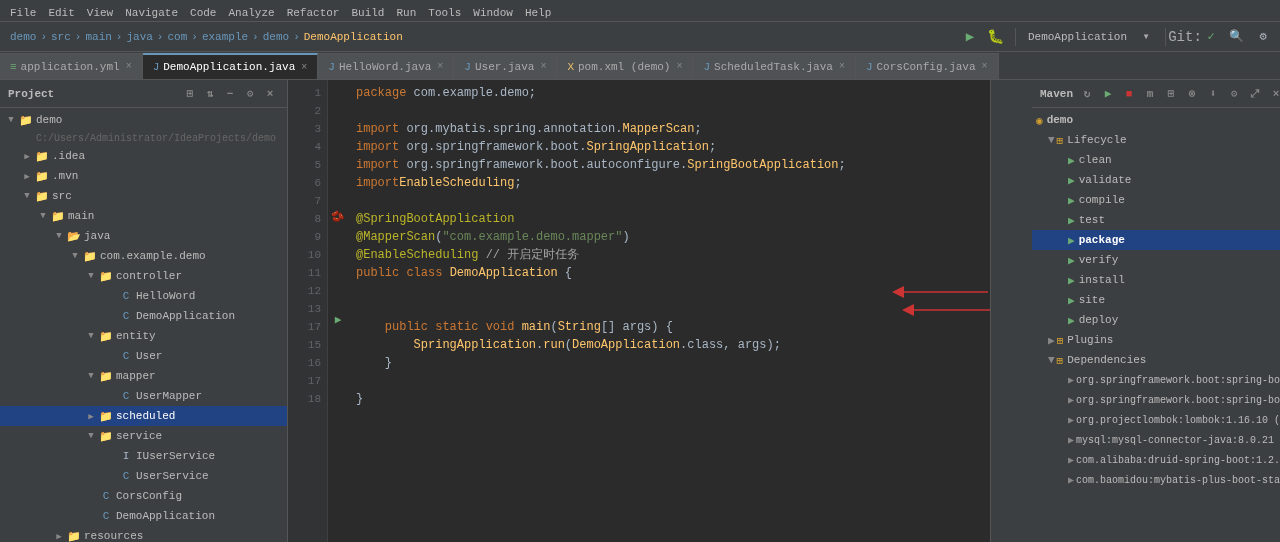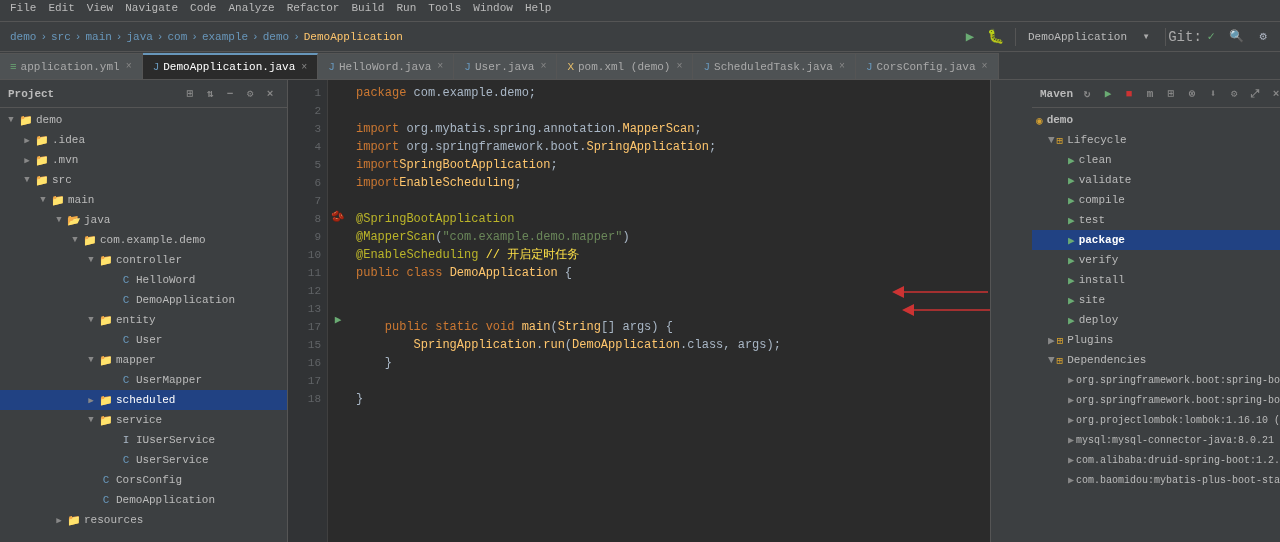--- a/index.html
+++ b/index.html
@@ -3,21 +3,21 @@
   <meta charset="utf-8">
   <style>
     * { box-sizing: border-box; margin: 0; padding: 0; }
     body { font-family: 'Courier New', monospace; font-size: 12px; background: #2b2b2b; color: #a9b7c6; overflow: hidden; }
     
     
     .menu-bar {
       height: 22px;
       background: #3c3f41;
       display: flex;
-      align-items: flex-start;
+      align-items: flex-end;
       padding: 0 4px;
       border-bottom: 1px solid #555;
       font-size: 11px;
       color: #bbbbbb;
     }
     .menu-item {
       padding: 2px 6px;
       cursor: pointer;
       white-space: nowrap;
     }
@@ -152,21 +152,21 @@
       padding: 4px 8px;
       overflow: auto;
       line-height: 18px;
       font-size: 12px;
     }
     .code-line { display: flex; align-items: center; min-height: 18px; white-space: pre; }
     .kw { color: #cc7832; }
     .ann { color: #bbb529; }
     .str { color: #6a8759; }
     .cls { color: #ffc66d; }
-    .cmt { color: #fde047; }
+    .cmt { color: #a3a3a3; }
     .method { color: #ffc66d; }
     .gutter-icon { width: 16px; text-align: center; font-size: 11px; color: #6aab73; cursor: pointer; margin-right: 2px; }
     
     
     .maven-panel {
       width: 290px;
       min-width: 290px;
       background: #3c3f41;
       border-left: 1px solid #555;
       display: flex;
@@ -308,20 +308,23 @@
         <div class="project-toolbar-btn">⚙</div>
         <div class="project-toolbar-btn">×</div>
       </div>
     </div>
     <div class="tree">
 
       <div class="tree-item" style="padding-left:4px">
         <div class="tree-arrow">▼</div>
         <div class="tree-icon icon-folder">📁</div>
         <span>demo</span>
+      </div>
+      <div class="tree-item" style="padding-left:36px;font-size:10px;color:#666;height:16px">
+        C:/Users/Administrator/IdeaProjects/demo
       </div>
 
       <div class="tree-item" style="padding-left:20px">
         <div class="tree-arrow">▶</div>
         <div class="tree-icon icon-folder">📁</div>
         <span>.idea</span>
       </div>
 
       <div class="tree-item" style="padding-left:20px">
         <div class="tree-arrow">▶</div>
@@ -493,21 +496,21 @@
 
         <div class="code-line">
           <span class="kw">import</span><span> org.mybatis.spring.annotation.</span><span class="cls">MapperScan</span><span>;</span>
         </div>
 
         <div class="code-line">
           <span class="kw">import</span><span> org.springframework.boot.</span><span class="cls">SpringApplication</span><span>;</span>
         </div>
 
         <div class="code-line">
-          <span class="kw">import</span><span class="cls">SpringBootApplication</span><span>;</span>
+          <span class="kw">import</span><span> org.springframework.boot.autoconfigure.</span><span class="cls">SpringBootApplication</span><span>;</span>
         </div>
 
         <div class="code-line">
           <span class="kw">import</span><span class="cls">EnableScheduling</span><span>;</span>
         </div>
 
         <div class="code-line">&nbsp;</div>
 
         <div class="code-line">
           <span class="ann">@SpringBootApplication</span>

